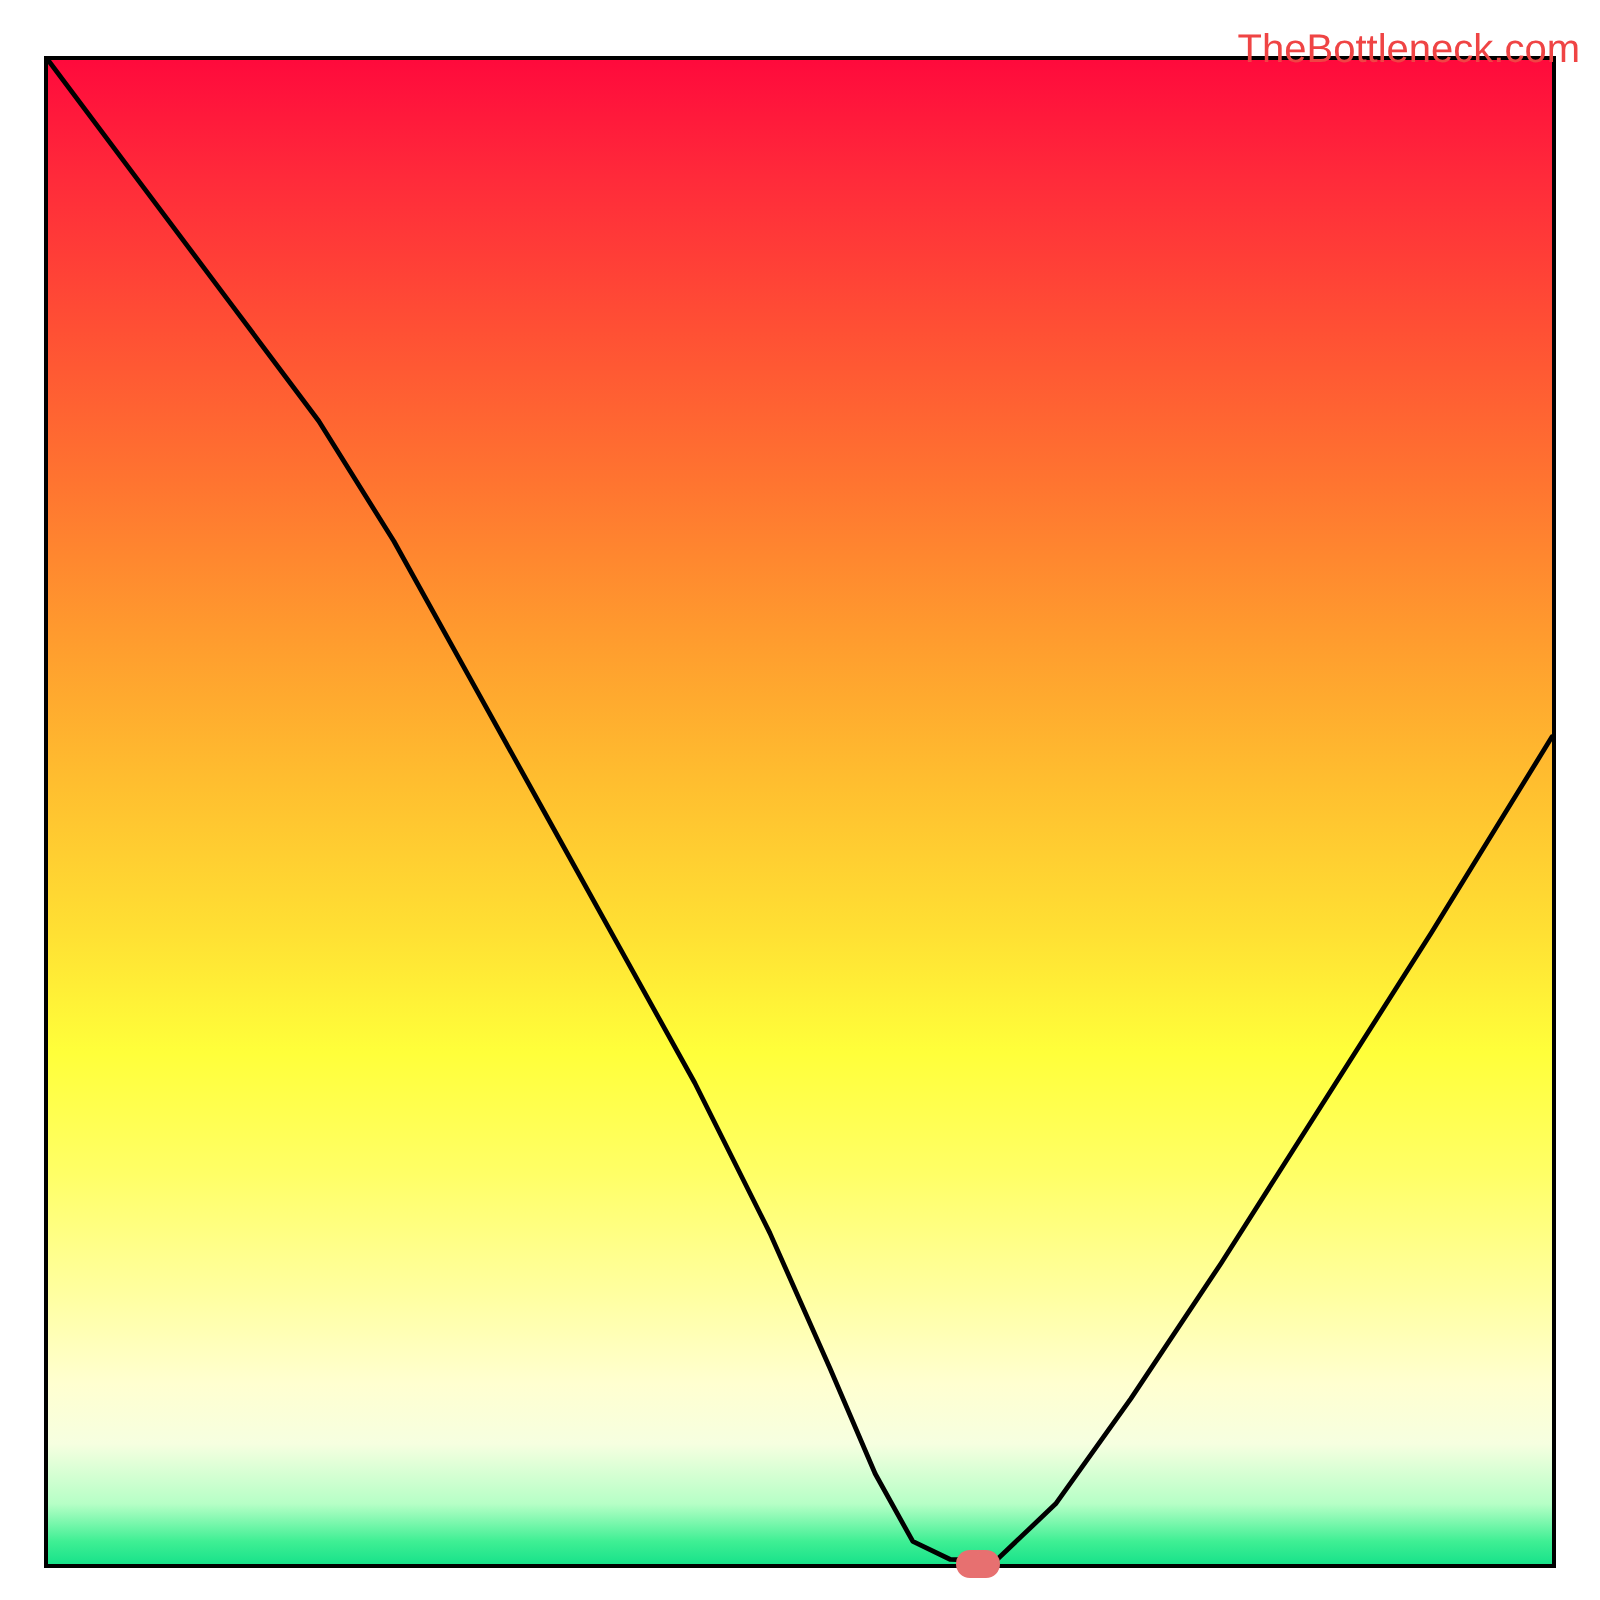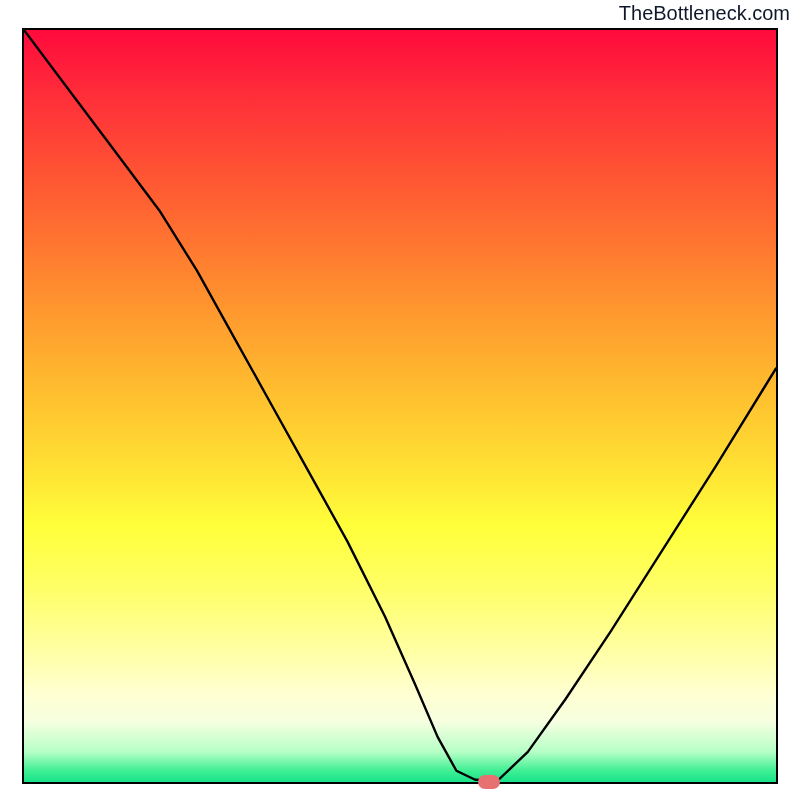--- a/index.html
+++ b/index.html
@@ -6,23 +6,23 @@
   body {
     width: 800px;
     height: 800px;
     background: #fff;
     font-family: Arial, Helvetica, sans-serif;
     position: relative;
     overflow: hidden;
   }
   .watermark {
     position: absolute;
-    top: 2px;
+    top: 14px;
     right: 10px;
-    color: #0f172a;
+    color: #ef4444;
     font-size: 20px;
     font-family: Arial, sans-serif;
     z-index: 5;
   }
   .plot-frame {
     position: absolute;
     left: 22px;
     top: 28px;
     width: 756px;
     height: 756px;

